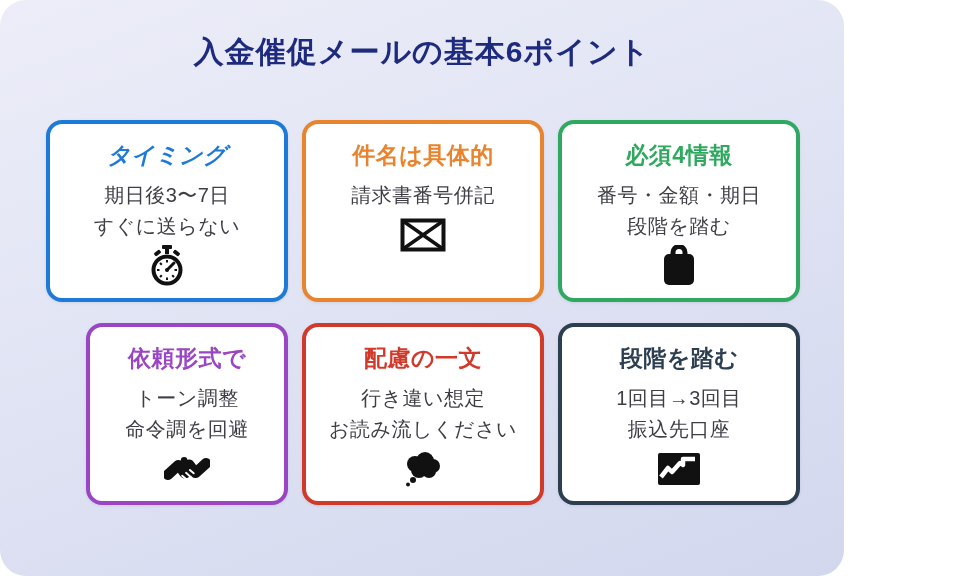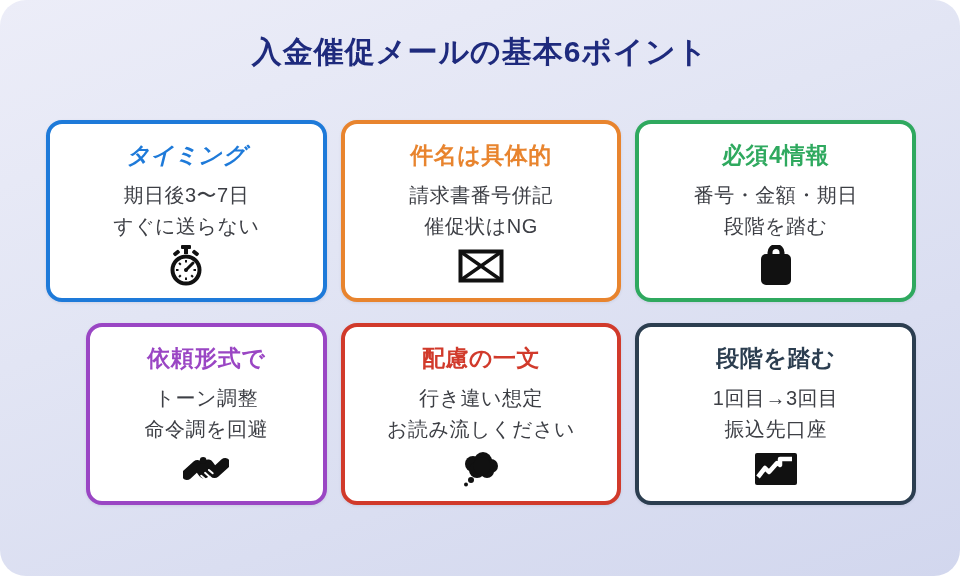--- a/index.html
+++ b/index.html
@@ -1,18 +1,18 @@
 <!DOCTYPE html>
 <html><head>
 <meta charset="utf-8">
 <style>
   html,body{margin:0;padding:0;background:#ffffff;}
   body{width:960px;height:576px;font-family:"Liberation Sans","DejaVu Sans",sans-serif;}
   .canvas{
-    position:relative;width:960px;height:576px;border-radius:26px;overflow:hidden;
+    position:relative;width:844px;height:576px;border-radius:26px;overflow:hidden;
     background:linear-gradient(160deg,#ecedf8 0%,#e2e5f4 40%,#d2d7ee 100%);
     box-sizing:border-box;
   }
   .page-title{
     margin:0;padding-top:32px;text-align:center;
     font-size:30px;line-height:40px;font-weight:800;letter-spacing:1px;
   }
   .grid{
     margin:48px 44px 0 46px;
     display:grid;grid-template-columns:repeat(3,1fr);
@@ -56,21 +56,20 @@
           <line x1="11" y1="18" x2="12.8" y2="19.8" stroke="#111" stroke-width="2"></line>
           <line x1="11" y1="32" x2="12.8" y2="30.2" stroke="#111" stroke-width="2"></line>
           <line x1="25" y1="32" x2="23.2" y2="30.2" stroke="#111" stroke-width="2"></line>
         </svg>
       </div>
     </div>
 
     <div class="card" style="border-color: rgb(232, 132, 46);">
       <div class="card-title" style="color: rgb(232, 132, 46);">件名は具体的</div>
       <div class="card-line">請求書番号併記</div>
-      <div class="card-line">催促状はNG</div>
       <div class="card-icon">
         <svg width="46" height="34" viewBox="0 0 46 34">
           <rect x="2.5" y="2.5" width="41" height="29" fill="none" stroke="#111" stroke-width="4"></rect>
           <path d="M3,3 L43,31 M43,3 L3,31" stroke="#111" stroke-width="3.5" fill="none"></path>
         </svg>
       </div>
     </div>
 
     <div class="card" style="border-color: rgb(47, 169, 95);">
       <div class="card-title" style="color: rgb(47, 169, 95);">必須4情報</div>

